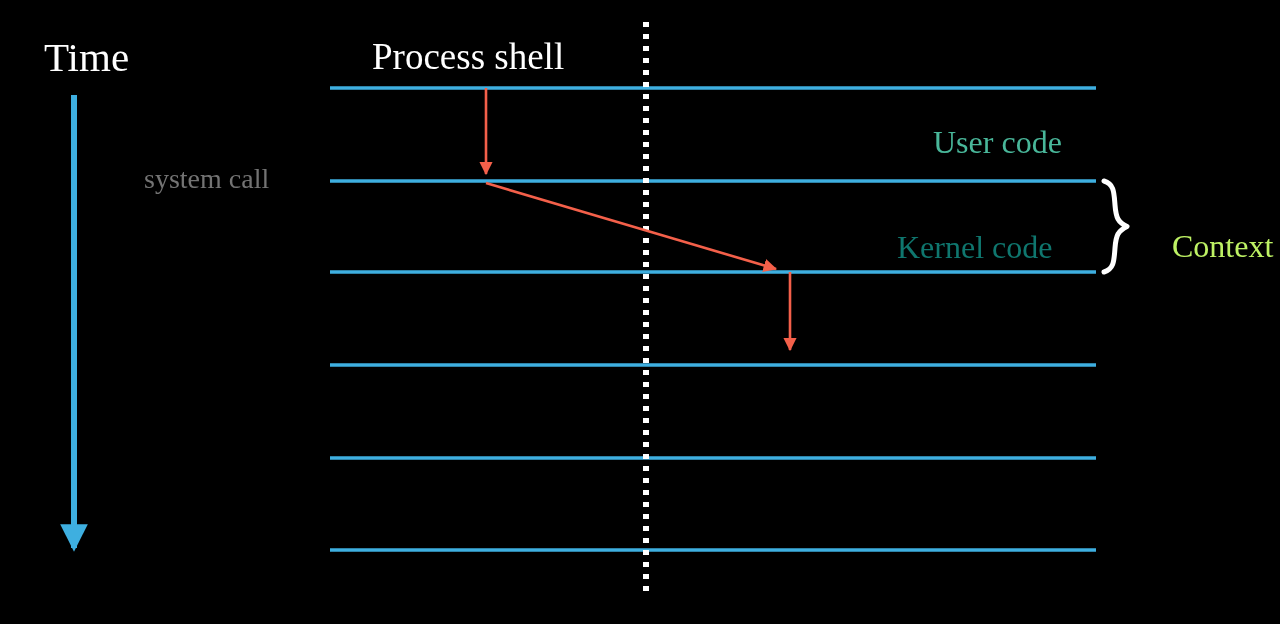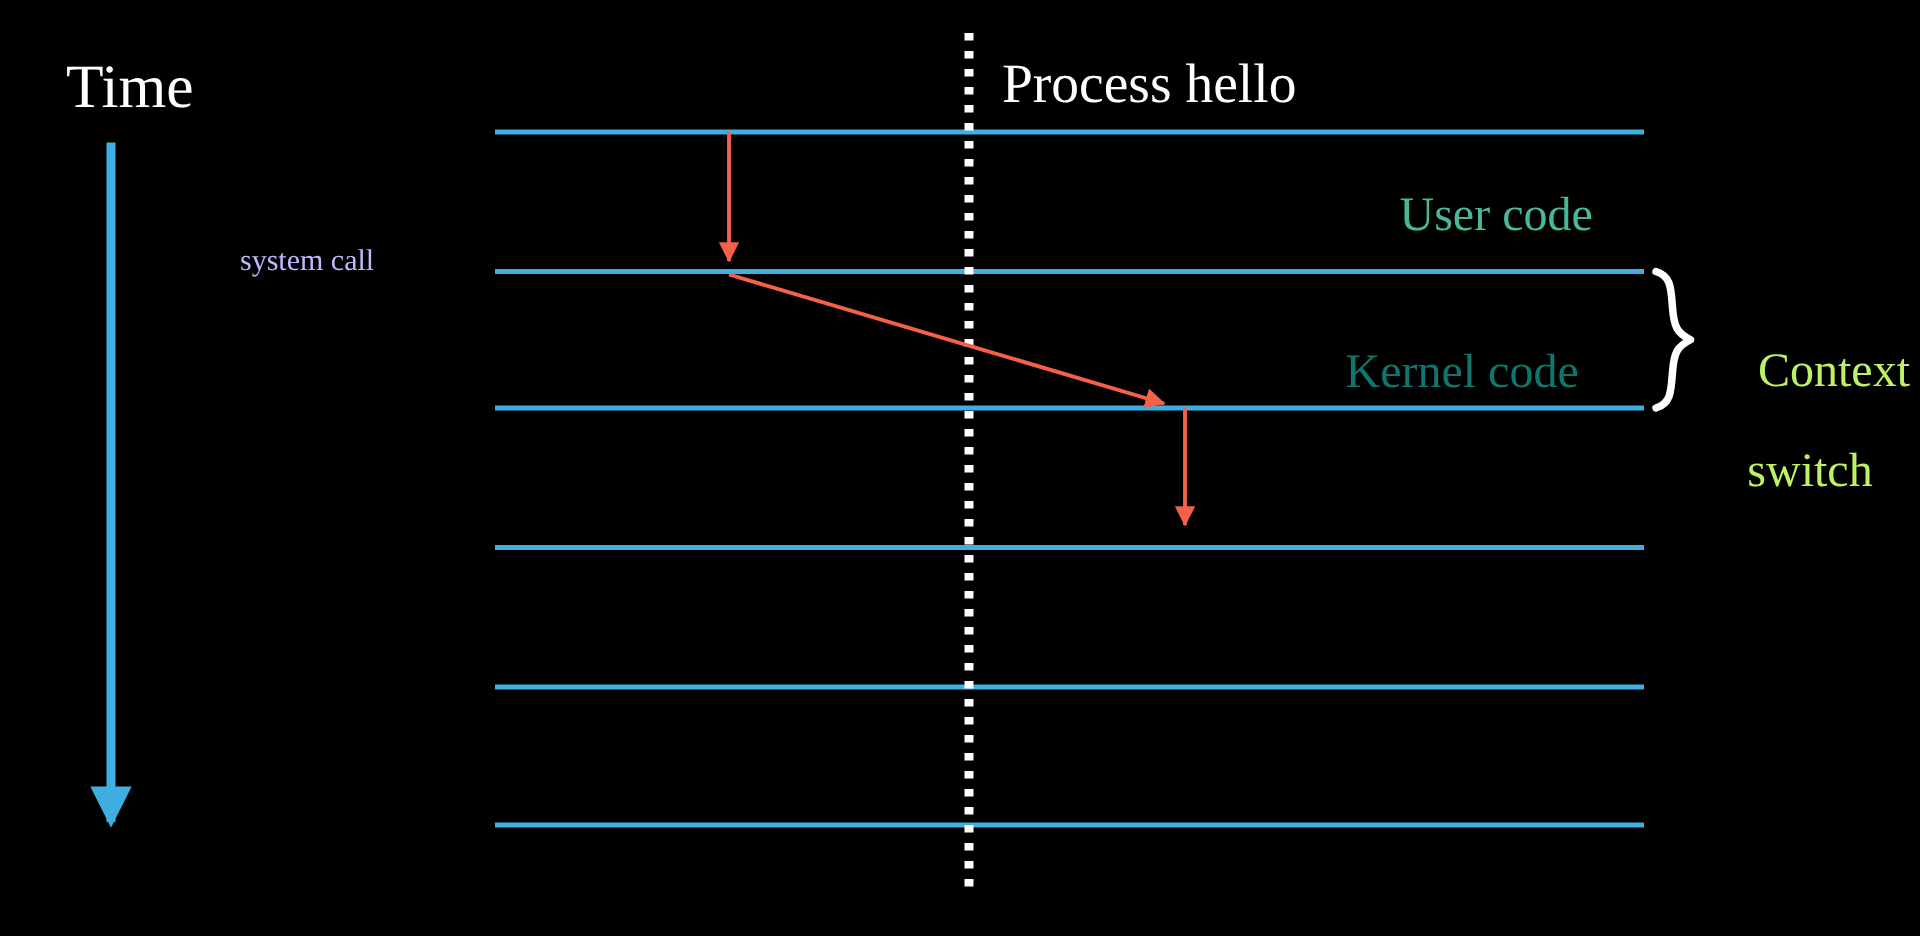--- a/index.html
+++ b/index.html
@@ -47,24 +47,24 @@
     font-size: 37px;
     color: #ffffff;
   }
   .lbl-proc-hello {
     left: 668px;
     top: 38px;
     font-size: 37px;
     color: #ffffff;
   }
   .lbl-syscall {
-    left: 160px;
+    left: 144px;
     top: 164px;
-    font-size: 20px;
-    color: #c4b5fd;
+    font-size: 28px;
+    color: #737373;
   }
   .lbl-user-code {
     left: 933px;
     top: 126px;
     font-size: 32px;
     color: #49b79a;
   }
   .lbl-kernel-code {
     left: 897px;
     top: 231px;
@@ -118,27 +118,26 @@
 
     <path d="M 1104 181
              C 1114 184, 1114 192, 1115 205
              C 1116 218, 1118 222, 1127 226.5
              C 1118 231, 1116 235, 1115 248
              C 1114 261, 1114 269, 1104 272" fill="none" stroke="#ffffff" stroke-width="5" stroke-linecap="round" stroke-linejoin="round"></path>
   </svg>
 
   <div class="lbl lbl-time">Time</div>
 
+  <div class="lbl lbl-proc-shell">Process shell</div>
 
-  <div class="lbl lbl-proc-hello">Process hello</div>
 
   <div class="lbl lbl-syscall">system call</div>
 
   <div class="lbl lbl-user-code">User code</div>
 
   <div class="lbl lbl-kernel-code">Kernel code</div>
 
   <div class="lbl lbl-context-switch">
     <span class="cs-line-1">Context</span>
-    <span class="cs-line-2">switch</span>
   </div>
 
 </div>
 
 </body></html>

